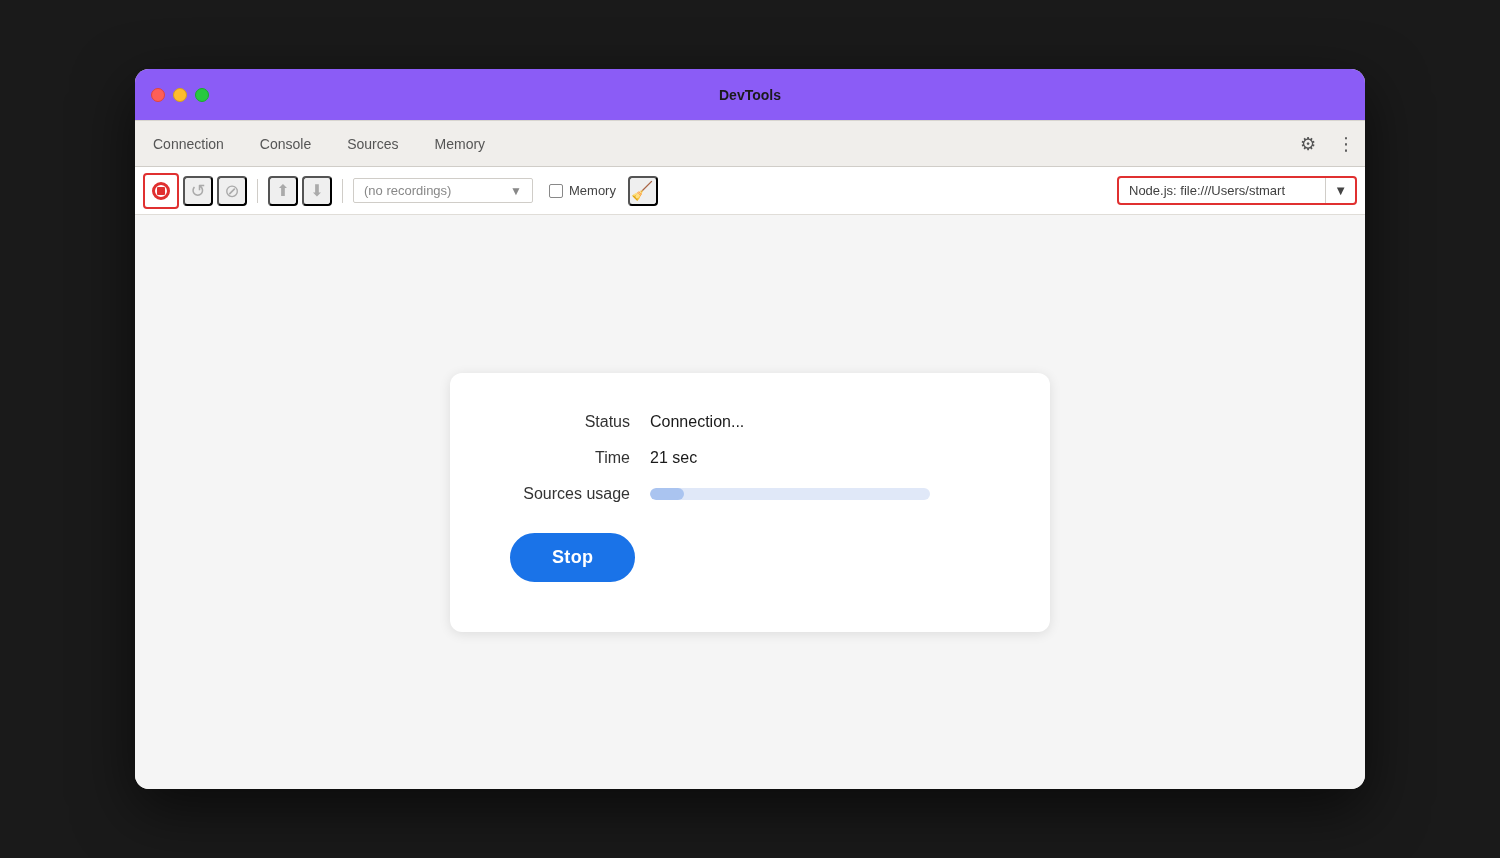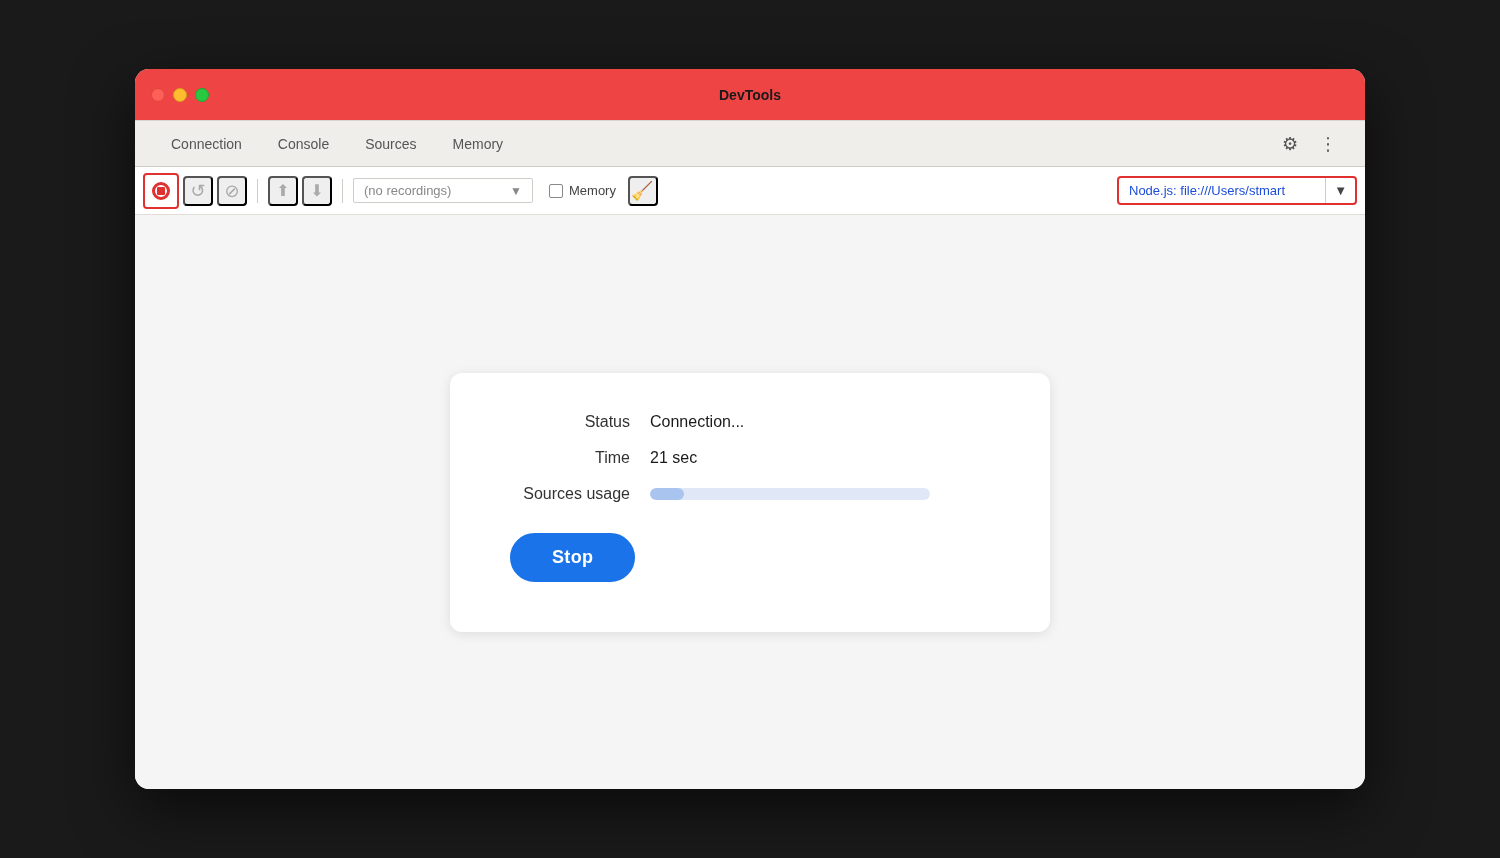--- a/index.html
+++ b/index.html
@@ -20,21 +20,21 @@
       border-radius: 14px;
       overflow: hidden;
       box-shadow: 0 20px 60px rgba(0,0,0,0.6);
       display: flex;
       flex-direction: column;
     }
 
     
     .titlebar {
       height: 52px;
-      background: #ef4444;
+      background: #8b5cf6;
       display: flex;
       align-items: center;
       justify-content: center;
       position: relative;
       border-bottom: 1px solid #d8d5d0;
       flex-shrink: 0;
     }
 
     .titlebar-controls {
       position: absolute;
@@ -61,21 +61,21 @@
       color: #1a1a1a;
     }
 
     
     .tabbar {
       height: 46px;
       background: #f0eeeb;
       display: flex;
       align-items: stretch;
       border-bottom: 1px solid #d0cdc8;
-      padding: 0 18px;
+      padding: 0 0;
       flex-shrink: 0;
       position: relative;
     }
 
     .tab {
       display: flex;
       align-items: center;
       padding: 0 18px;
       font-size: 14px;
       color: #555;
@@ -244,21 +244,21 @@
       border: 2px solid #e03030;
       border-radius: 4px;
       background: white;
       cursor: pointer;
       min-width: 240px;
     }
 
     .node-selector-text {
       padding: 5px 10px;
       font-size: 13px;
-      color: #1d4ed8;
+      color: #404040;
       flex: 1;
     }
 
     .node-selector-chevron {
       padding: 5px 8px;
       border-left: 1px solid #d0cdc8;
       font-size: 13px;
       color: #444;
     }
 

